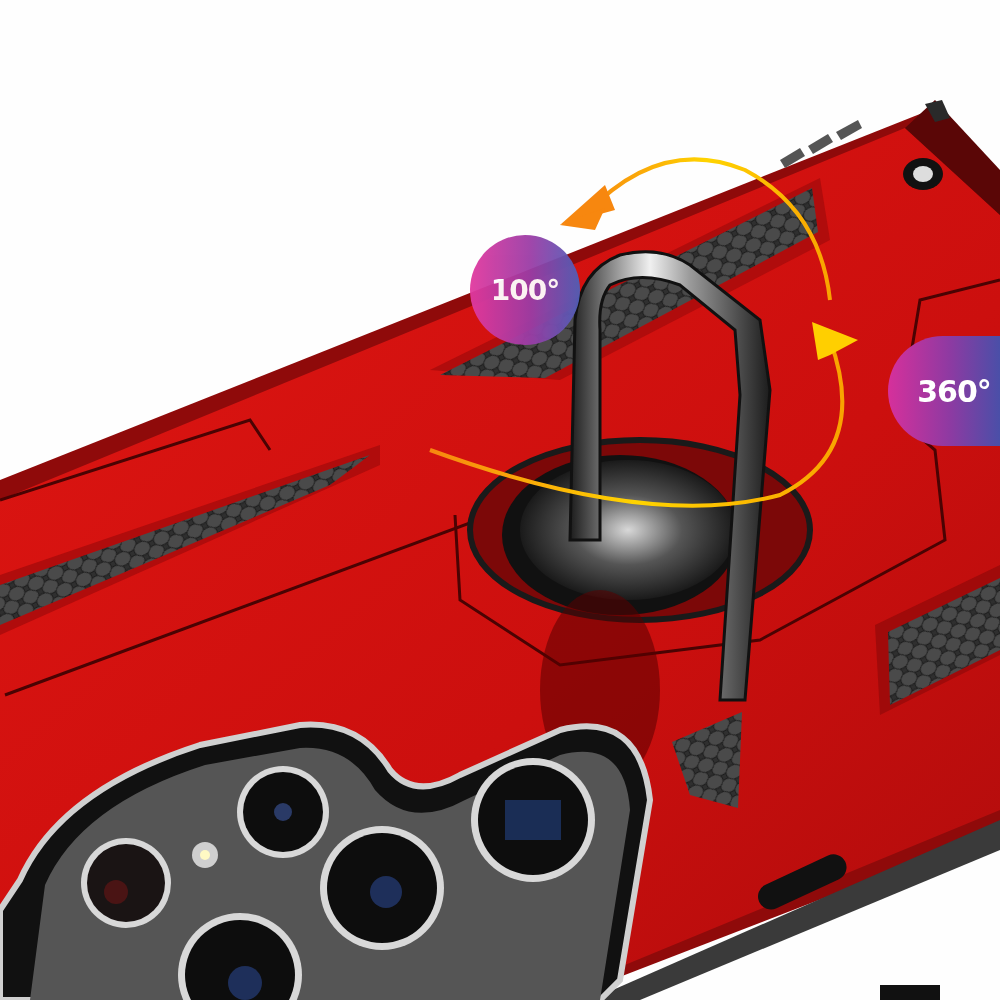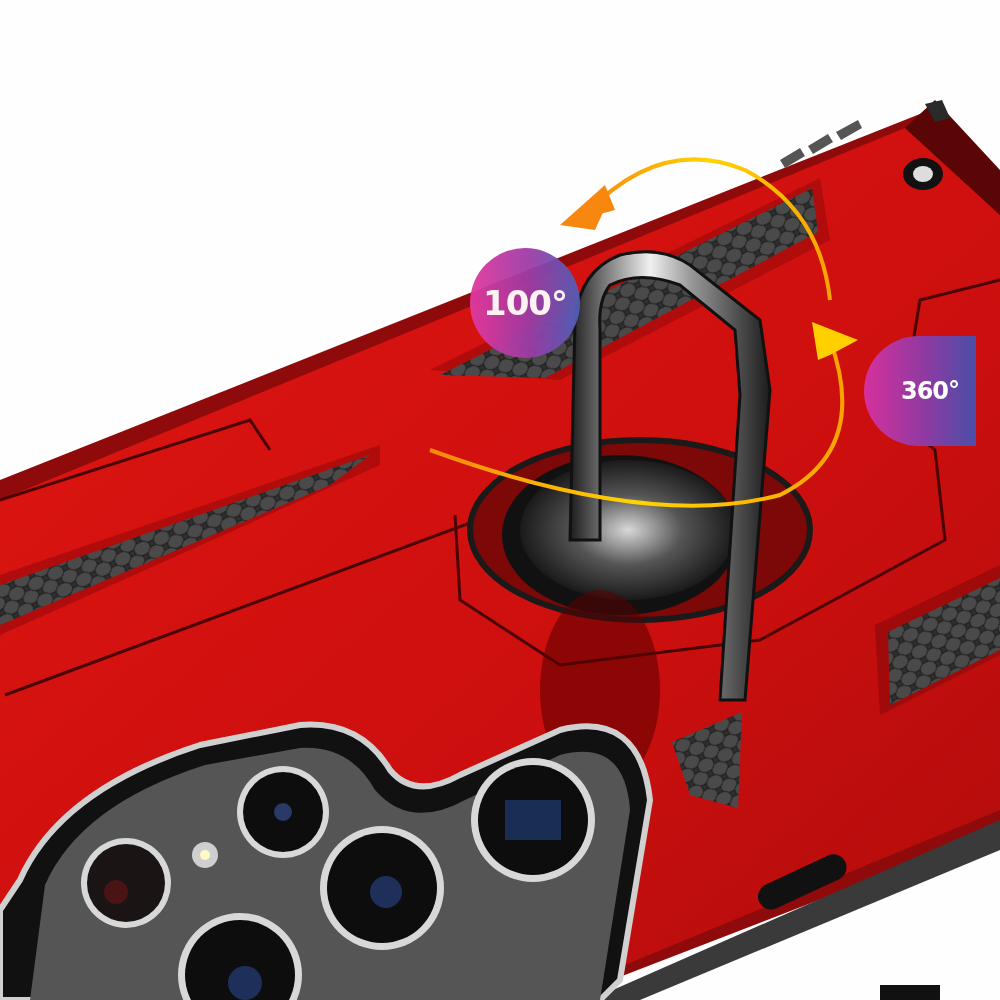--- a/index.html
+++ b/index.html
@@ -1,20 +1,20 @@
 <!DOCTYPE html>
 <html><head>
 <meta charset="utf-8">
 <style>
   html, body { margin:0; padding:0; background:#ffffff; }
   #stage { position:relative; width:1000px; height:1000px; overflow:hidden; background:#fefefe; font-family:"DejaVu Sans", sans-serif; }
   #stage svg { position:absolute; left:0; top:0; }
   .badge { position:absolute; border-radius:50%; display:flex; align-items:center; justify-content:center; color:#ffffff; font-weight:bold; font-family:"DejaVu Sans", sans-serif; letter-spacing:-1px; }
-  .badge-100 { left:470px; top:248px; width:110px; height:110px; font-size:34px; background:linear-gradient(90deg,#e2399f 0%,#9b3da6 55%,#4f5fb8 100%); opacity:0.95; }
-  .badge-360 { left:864px; top:336px; width:112px; height:110px; font-size:24px; background:linear-gradient(90deg,#d6309b 0%,#8e3aa2 55%,#4a4fa8 100%); border-radius:55px 0 0 55px; }
+  .badge-100 { left:470px; top:235px; width:110px; height:110px; font-size:28px; background:linear-gradient(90deg,#e2399f 0%,#9b3da6 55%,#4f5fb8 100%); opacity:0.95; }
+  .badge-360 { left:888px; top:336px; width:112px; height:110px; font-size:30px; background:linear-gradient(90deg,#d6309b 0%,#8e3aa2 55%,#4a4fa8 100%); border-radius:55px 0 0 55px; }
   .badge-360 span { margin-left:20px; }
 </style>
 </head>
 <body>
 
 <div id="stage">
   <svg width="1000" height="1000" viewBox="0 0 1000 1000">
     <defs>
       <linearGradient id="caseGrad" x1="0" y1="0" x2="1" y2="1">
         <stop offset="0" stop-color="#e01612"></stop>

